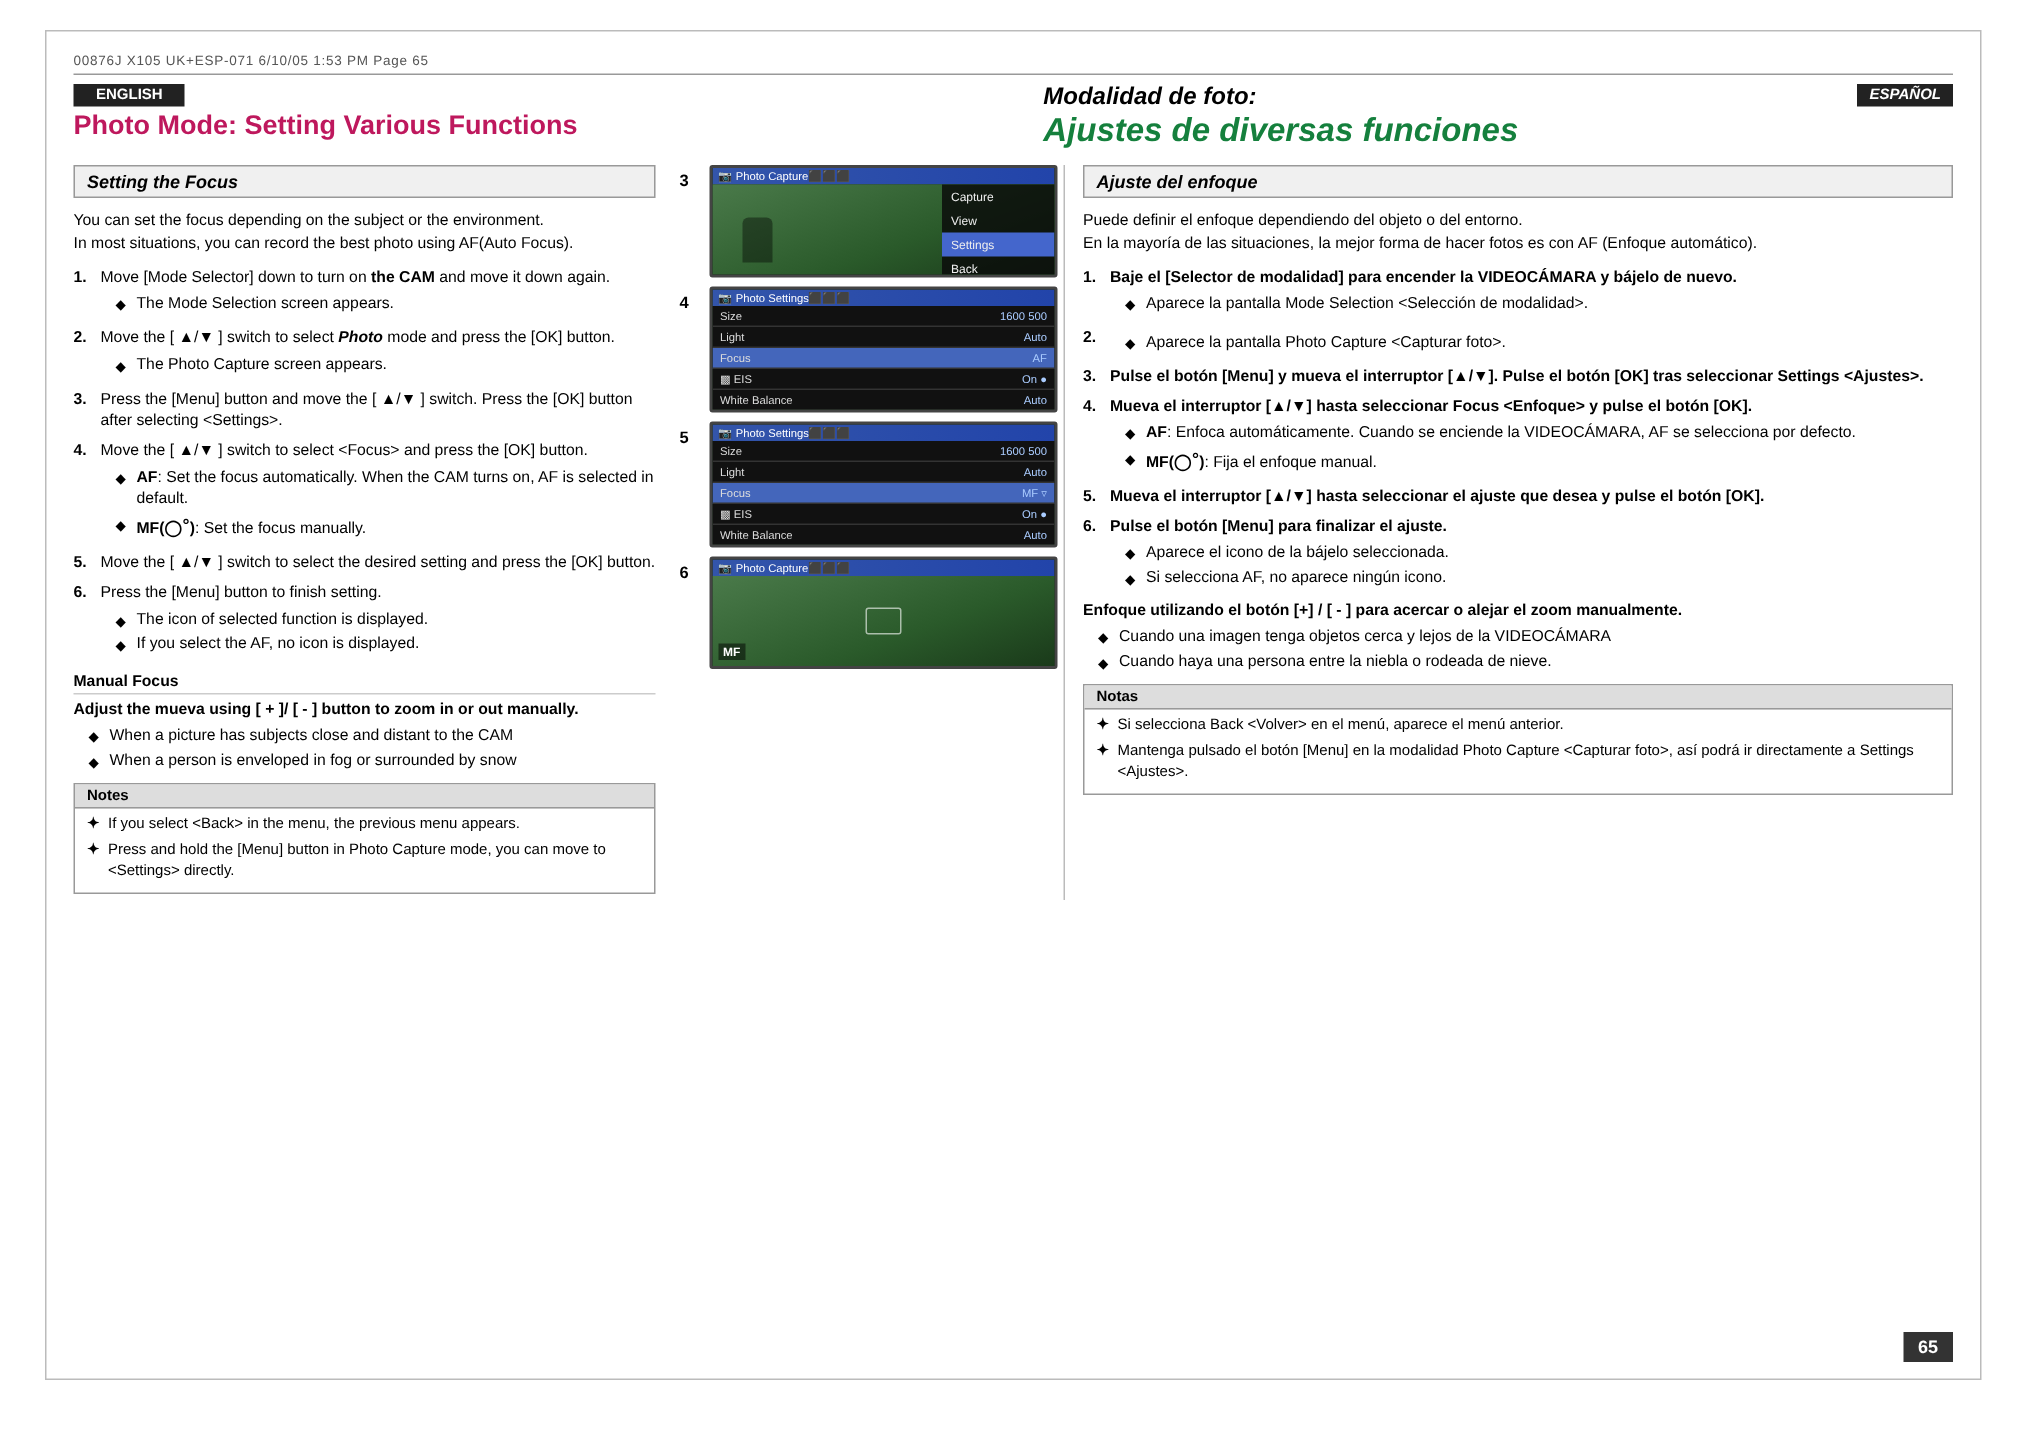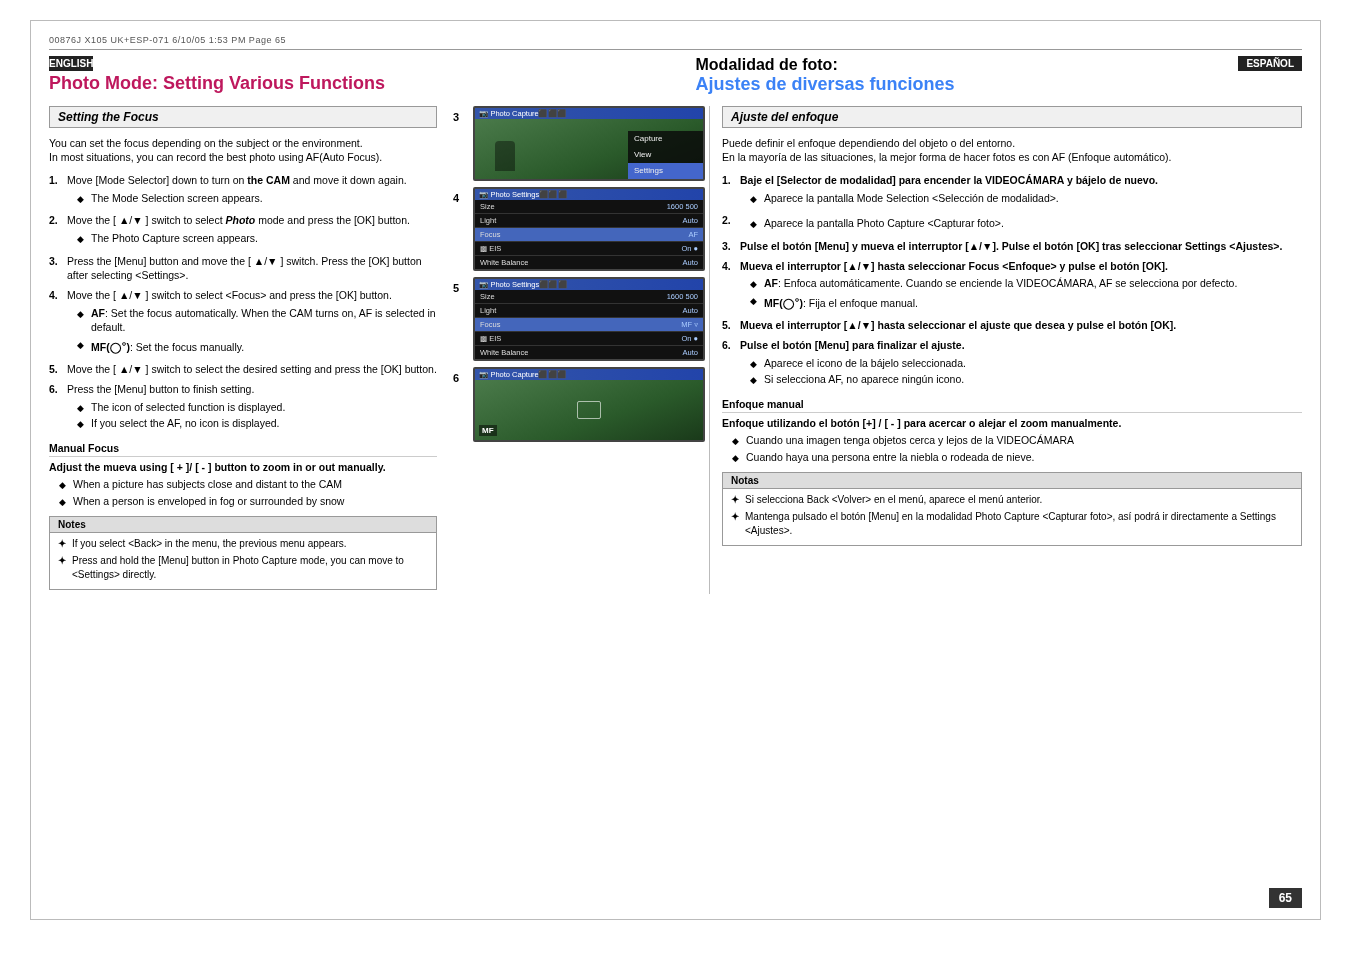--- a/index.html
+++ b/index.html
@@ -42,34 +42,34 @@
     .title-right {
       flex: 1;
     }
 
     .lang-badge {
       display: inline-block;
       background: #222;
       color: #fff;
       font-size: 10px;
       font-weight: bold;
-      padding: 2px 0;
+      padding: 2px 15px;
       margin-bottom: 2px;
     }
 
     .main-title-en {
       font-size: 18px;
       font-weight: bold;
       color: #be185d;
       line-height: 1.2;
     }
     .main-title-es {
-      font-size: 18px;
-      font-weight: bold;
-      color: #3b82f6;
+      font-size: 22px;
+      font-weight: bold;
+      color: #15803d;
       line-height: 1.2;
     }
 
     
     .section-header {
       background: #f0f0f0;
       border: 1px solid #999;
       padding: 3px 8px;
       font-style: italic;
       font-weight: bold;
@@ -198,21 +198,21 @@
     }
     .cam-body {
       background: linear-gradient(170deg, #3a5a3a, #1a3a1a);
       height: 60px;
       position: relative;
       display: flex;
     }
     .cam-menu {
       position: absolute;
       right: 0;
-      top: 12px;
+      top: 0;
       bottom: 0;
       width: 75px;
       background: rgba(10,10,10,0.82);
     }
     .cam-menu-item {
       color: #eee;
       font-size: 8px;
       padding: 3.5px 6px;
     }
     .cam-menu-item.active {
@@ -276,21 +276,21 @@
   </div>
 
   <div class="title-section">
     <div class="title-left">
       <div>
         <span class="lang-badge">ENGLISH</span>
       </div>
       <div class="main-title-en">Photo Mode: Setting Various Functions</div>
     </div>
     <div class="title-right" style="padding-left:20px;">
-      <div style="display:flex; justify-content:space-between; align-items:flex-start;">
+      <div style="display:flex; justify-content:space-between; align-items:flex-start;font-style:italic;">
         <div>
           <div style="font-size:16px; font-weight:bold;">Modalidad de foto:</div>
           <div class="main-title-es">Ajustes de diversas funciones</div>
         </div>
         <span class="lang-badge" style="background:#222;color:#fff;font-size:10px;font-weight:bold;padding:2px 8px;display:inline-block;">ESPAÑOL</span>
       </div>
     </div>
   </div>
 
   <div class="main-layout">
@@ -599,21 +599,20 @@
                 </li>
               <li>
                   <span class="bullet-diamond">◆</span>
                   <span>Si selecciona AF, no aparece ningún icono.</span>
                 </li>
             </ul>
           </div>
         </li>
       </ol>
 
-      <div class="subsection-title">Enfoque manual</div>
       <p style="font-weight:bold; font-size:10.5px; margin-bottom:4px;">
         Enfoque utilizando el botón [+] / [ - ] para acercar o alejar el zoom manualmente.
       </p>
       <ul class="sub-bullets">
         <li>
             <span class="bullet-diamond">◆</span>
             <span>Cuando una imagen tenga objetos cerca y lejos de la VIDEOCÁMARA</span>
           </li>
         <li>
             <span class="bullet-diamond">◆</span>

